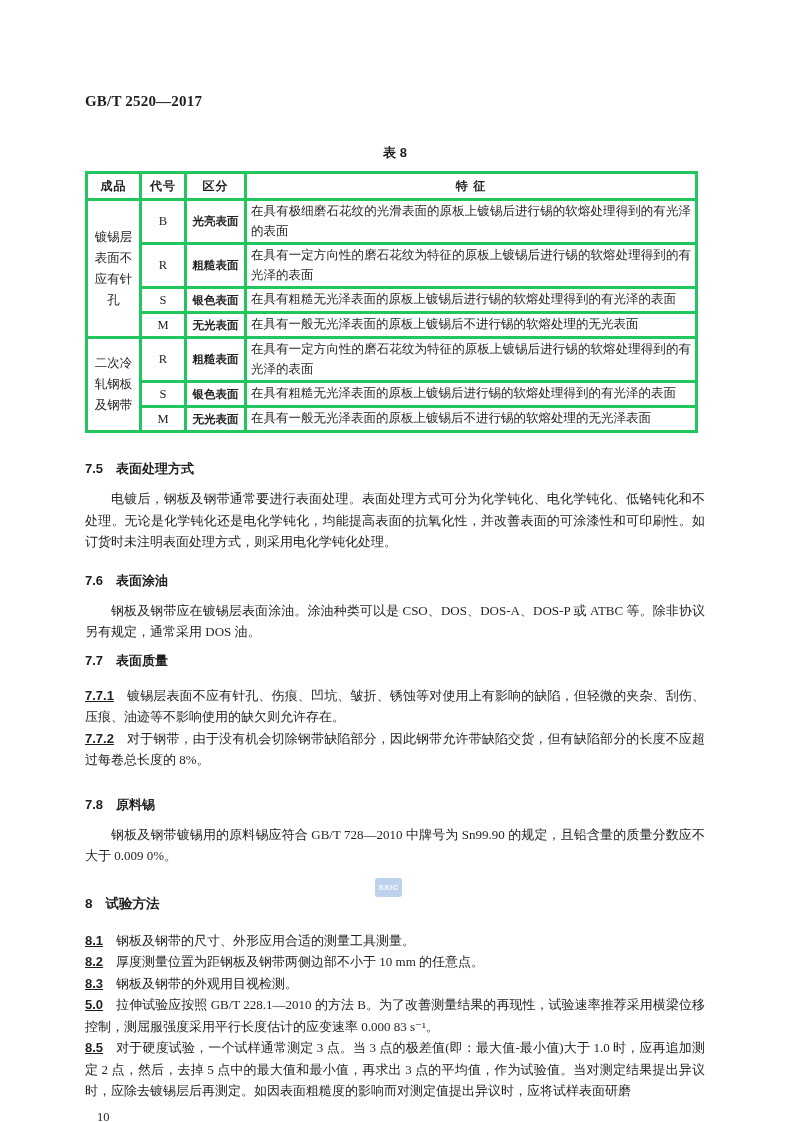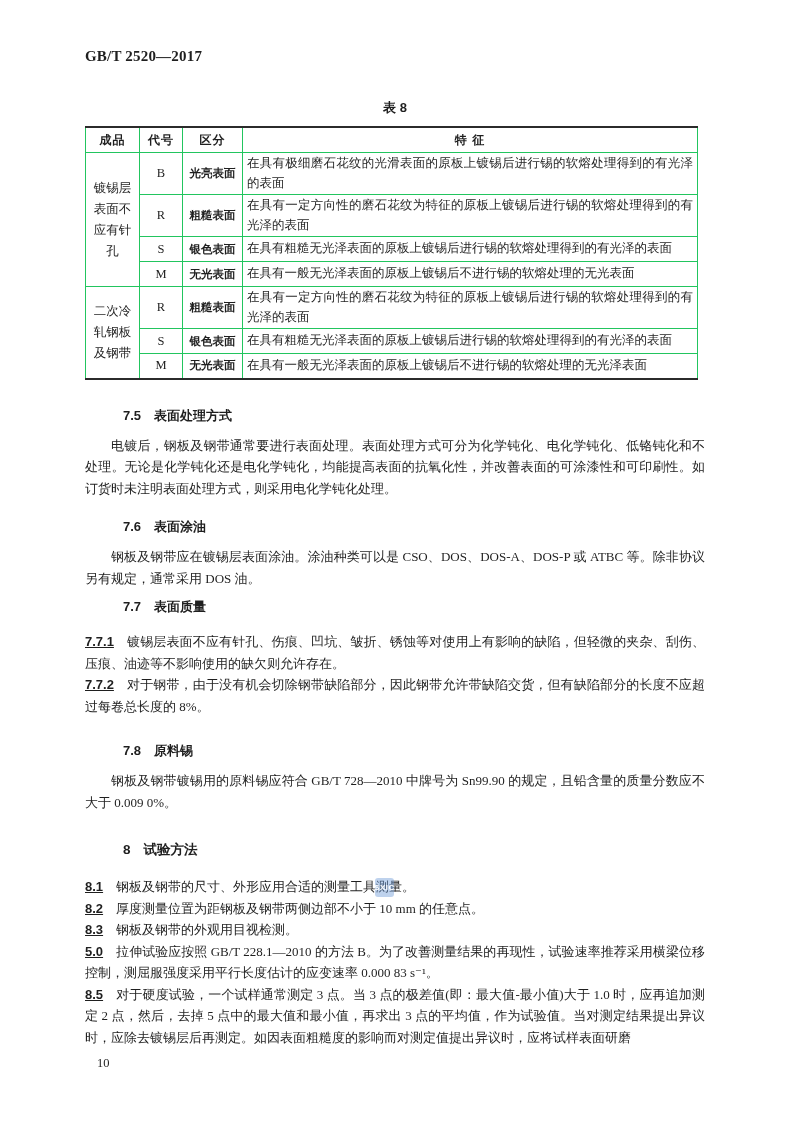--- a/index.html
+++ b/index.html
@@ -10,40 +10,40 @@
     margin:0 auto;
     font-family:"Liberation Serif","DejaVu Serif",serif;
     color:#1f1f1f;
     overflow:hidden;
   }
   .content{
     position:absolute;left:85px;top:0;width:620px;
     font-size:13px;line-height:21.5px;
   }
   .doc-header{
-    padding-top:48px;
+    padding-top:93px;
     font-size:15px;font-weight:bold;line-height:16px;
     letter-spacing:.2px;
   }
   .table-caption{
     margin-top:37px;
     text-align:center;
     font-family:"Liberation Sans","DejaVu Sans",sans-serif;
     font-weight:bold;font-size:13px;line-height:14px;
   }
   table.spec{
     border-collapse:collapse;
     width:613px;
     margin-top:11px;
     border-top:2px solid #2b2b2b;
     border-bottom:2px solid #2b2b2b;
     font-size:11.5px;line-height:17px;
   }
   table.spec th, table.spec td{
-    border:1px solid #22c55e;
+    border:3px solid #22c55e;
     padding:1px 4px;
   }
   table.spec th{
     font-family:"Liberation Sans","DejaVu Sans",sans-serif;
     font-weight:bold;font-size:12px;
     height:22px;text-align:center;letter-spacing:1px;
   }
   td.product{
     text-align:center;padding:0 9px;line-height:21px;font-size:12.5px;
   }
@@ -58,21 +58,21 @@
   td.feature{
     text-align:justify;padding:2px 10px;line-height:19.5px;font-size:12.5px;
   }
   tr.r1{height:25px;}
   tr.r2{height:41px;}
   .sec-heading{
     font-family:"Liberation Sans","DejaVu Sans",sans-serif;
     font-weight:bold;font-size:13px;line-height:15px;
     margin:0;
   }
-  .sec-heading .num{margin-right:13px;margin-left:38px;}
+  .sec-heading .num{margin-right:13px;}
   .sec-heading.lvl1{font-size:13.5px;}
   .mt75{margin-top:28px;} .mt76{margin-top:20px;} .mt77{margin-top:10px;}
   .mt78{margin-top:26px;} .mt8{margin-top:29px;}
   p.body-para{
     margin:12px 0 0 0;
     text-indent:2em;
     text-align:justify;
   }
   .clauses{margin-top:17px;}
   .clauses.tight{margin-top:19px;}
@@ -84,21 +84,21 @@
     font-weight:bold;
     margin-right:13px;
     text-decoration:underline;
   }
   .page-number{
     margin:5px 0 0 12px;
     font-size:12.5px;
   }
   .watermark{
     position:absolute;left:375px;top:878px;
-    width:19px;height:19px;
+    width:27px;height:19px;
     background:rgba(110,155,215,0.45);
     border-radius:3px;
     color:rgba(255,255,255,0.95);
     font-family:"Liberation Sans","DejaVu Sans",sans-serif;
     font-size:8px;font-weight:bold;
     display:flex;align-items:center;justify-content:center;
     letter-spacing:.5px;
   }
 </style>
 </head>

